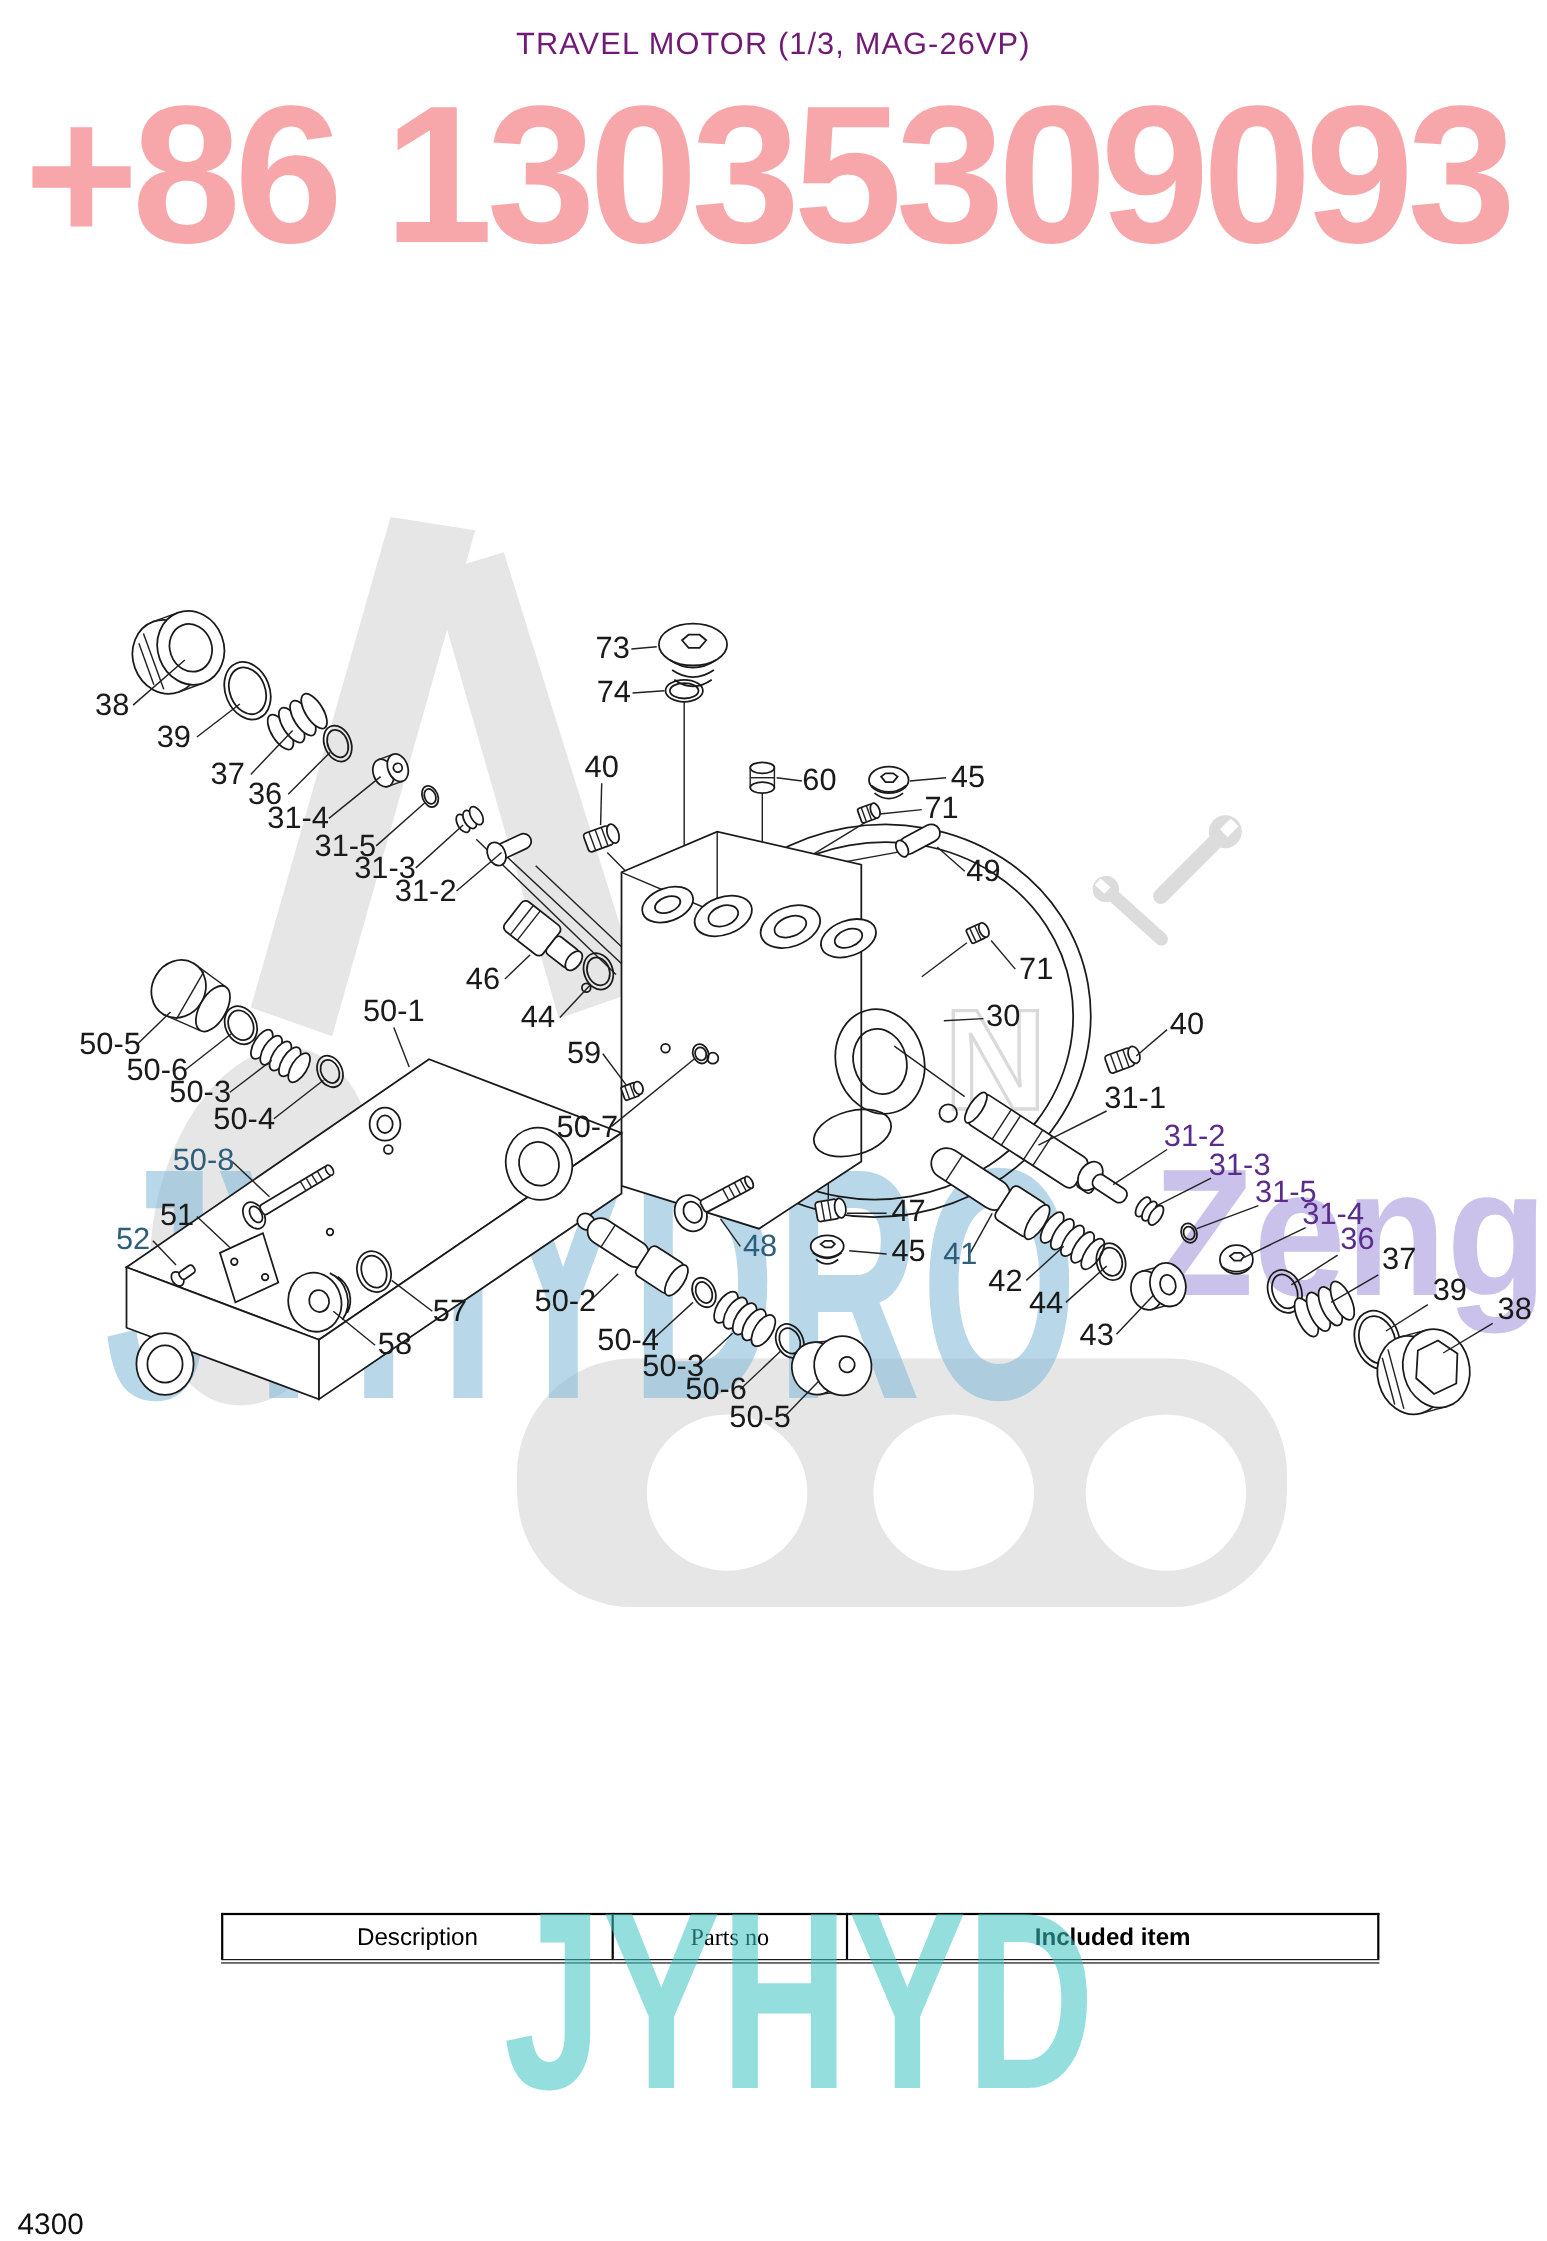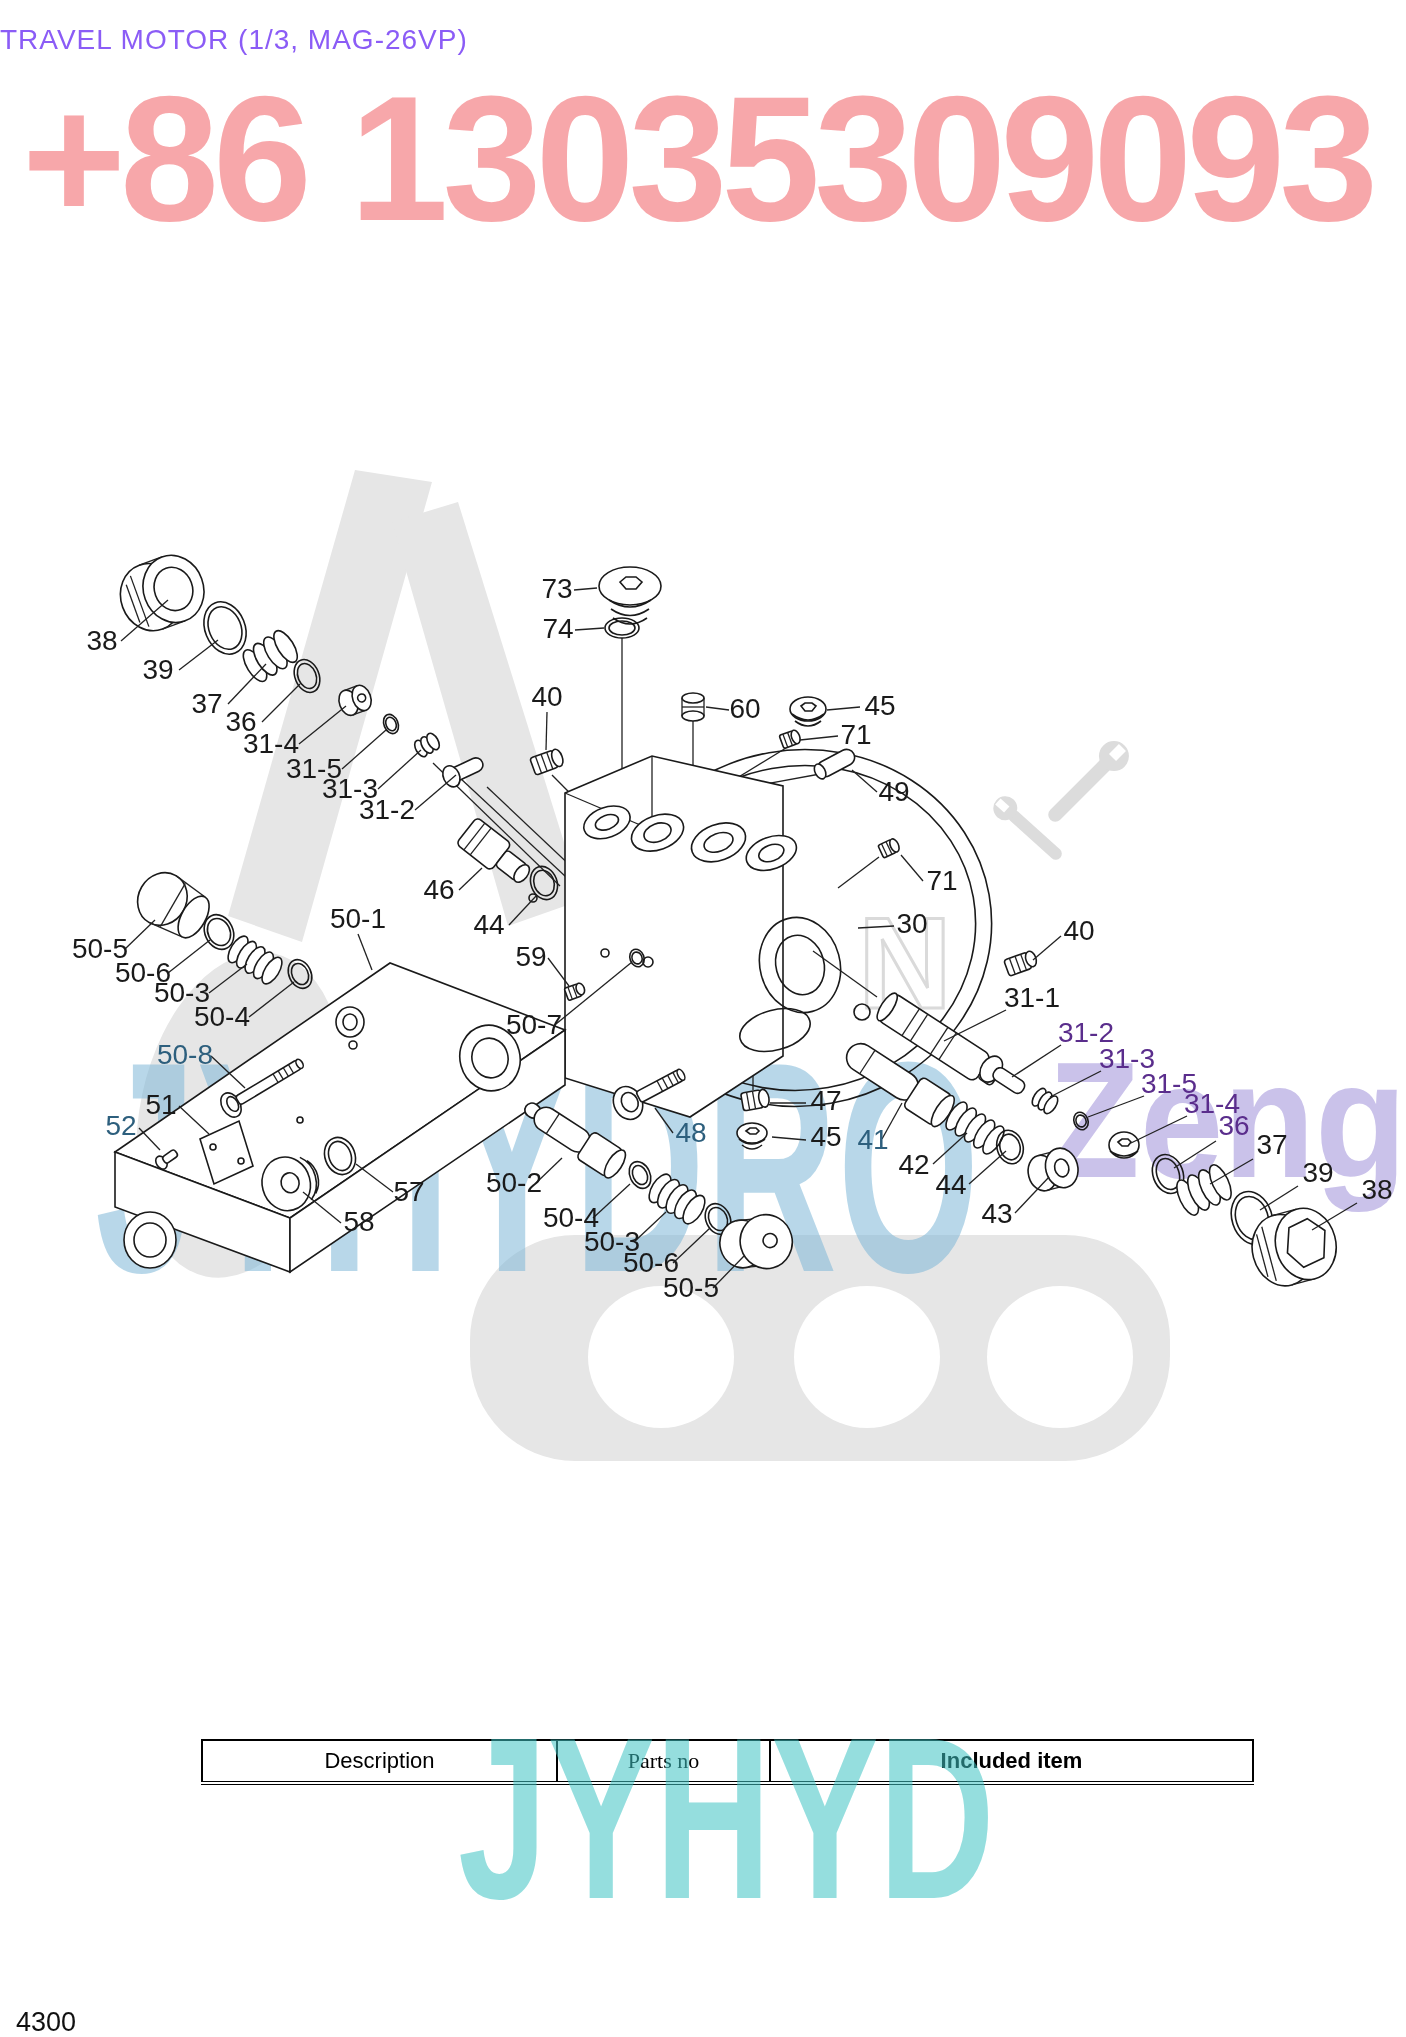--- a/index.html
+++ b/index.html
@@ -1,19 +1,19 @@
 <!DOCTYPE html>
 <html><head>
 <meta charset="utf-8">
 <style>
   html,body{margin:0;padding:0;background:#ffffff;}
   .page{position:relative;width:1406px;height:2037px;background:#fff;overflow:hidden;
         font-family:"Liberation Sans",sans-serif;}
-  .title{position:absolute;top:24px;left:0;width:100%;text-align:left;
-         font-size:28px;letter-spacing:1px;color:#8b5cf6;z-index:2;}
+  .title{position:absolute;top:24px;left:0;width:100%;text-align:center;
+         font-size:28px;letter-spacing:1px;color:#701a75;z-index:2;}
   .phone-wm{position:absolute;top:56px;left:22px;font-size:178px;font-weight:700;
             letter-spacing:-6px;color:#f7a0a3;opacity:.92;white-space:nowrap;z-index:1;text-align:center;}
   .page-num{position:absolute;left:16px;top:1979px;font-size:27px;color:#111;z-index:2;margin-top:28px;}
   table.parts{position:absolute;left:201px;top:1739px;width:1029px;border-collapse:collapse;
               font-size:22px;color:#000;z-index:2;table-layout:fixed;padding-left:36px;}
   table.parts td{border:2px solid #000;text-align:center;height:40px;padding:0 4px;
                  overflow:hidden;white-space:nowrap;}
   table.parts tr.head td{border-bottom:4px double #000;}
   .c1{width:345px;} .c2{width:203px;font-family:Liberation Serif, serif;} .c3{width:473px;font-weight:bold;}
   svg.overlay{position:absolute;left:0;top:0;z-index:5;pointer-events:none;}

